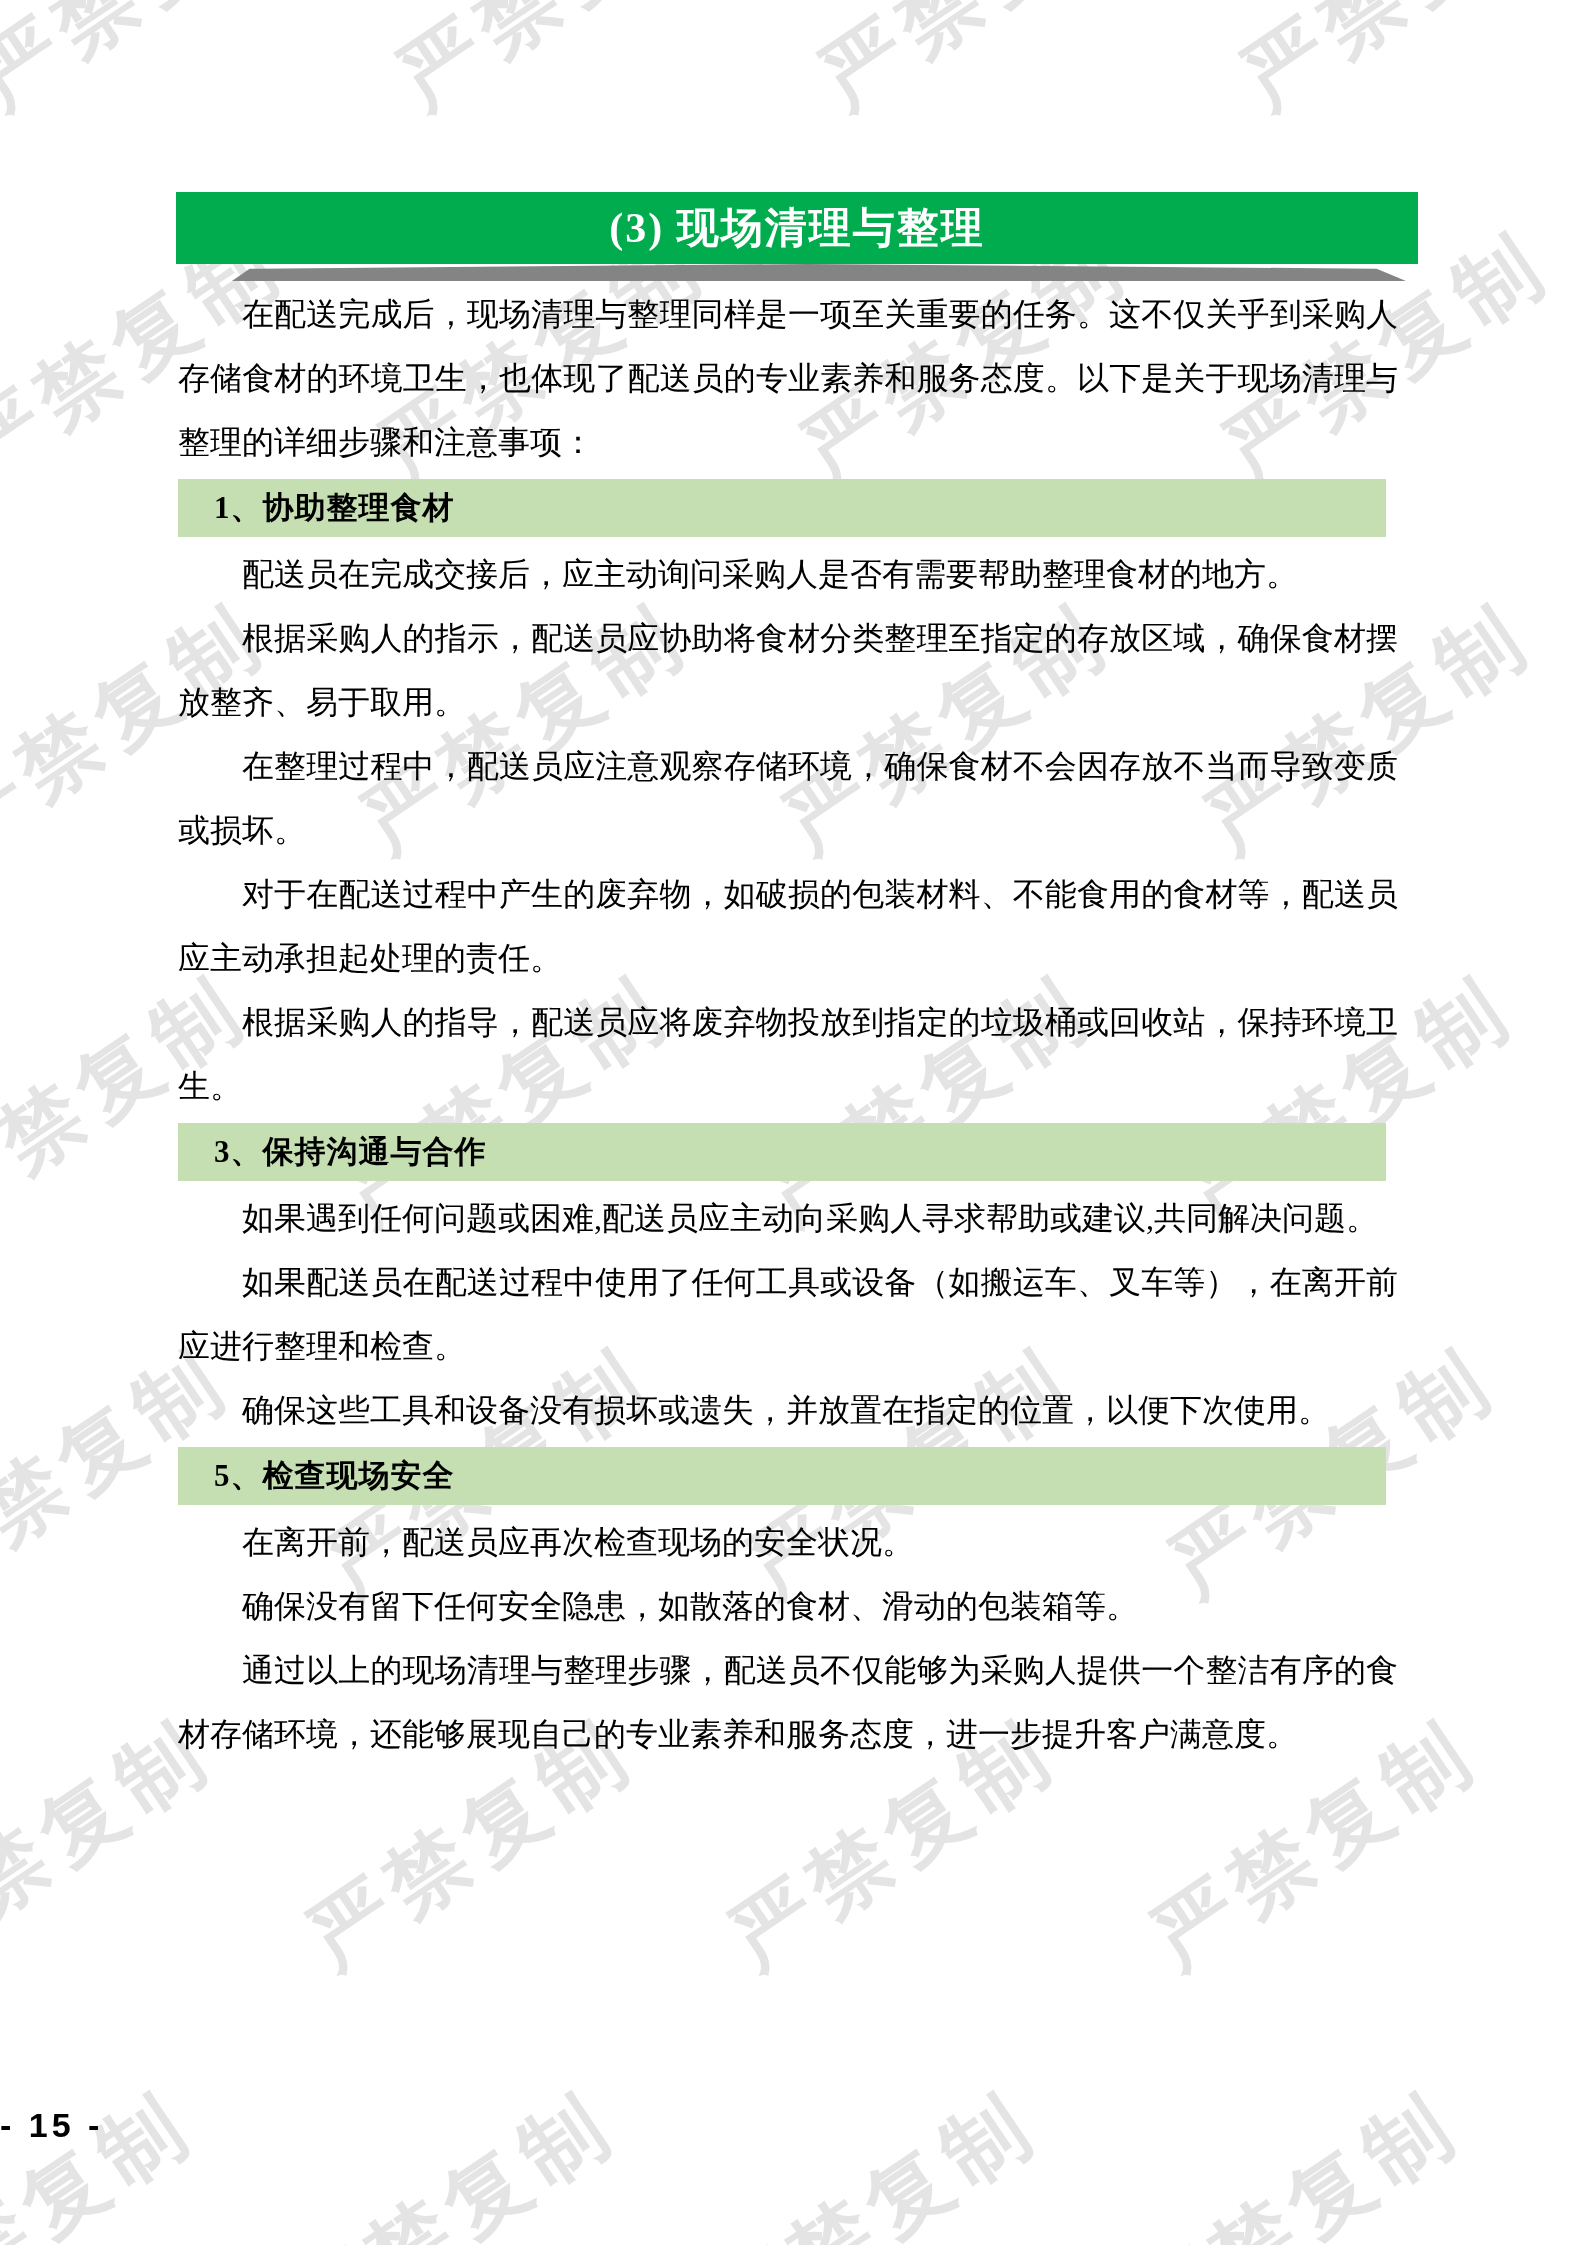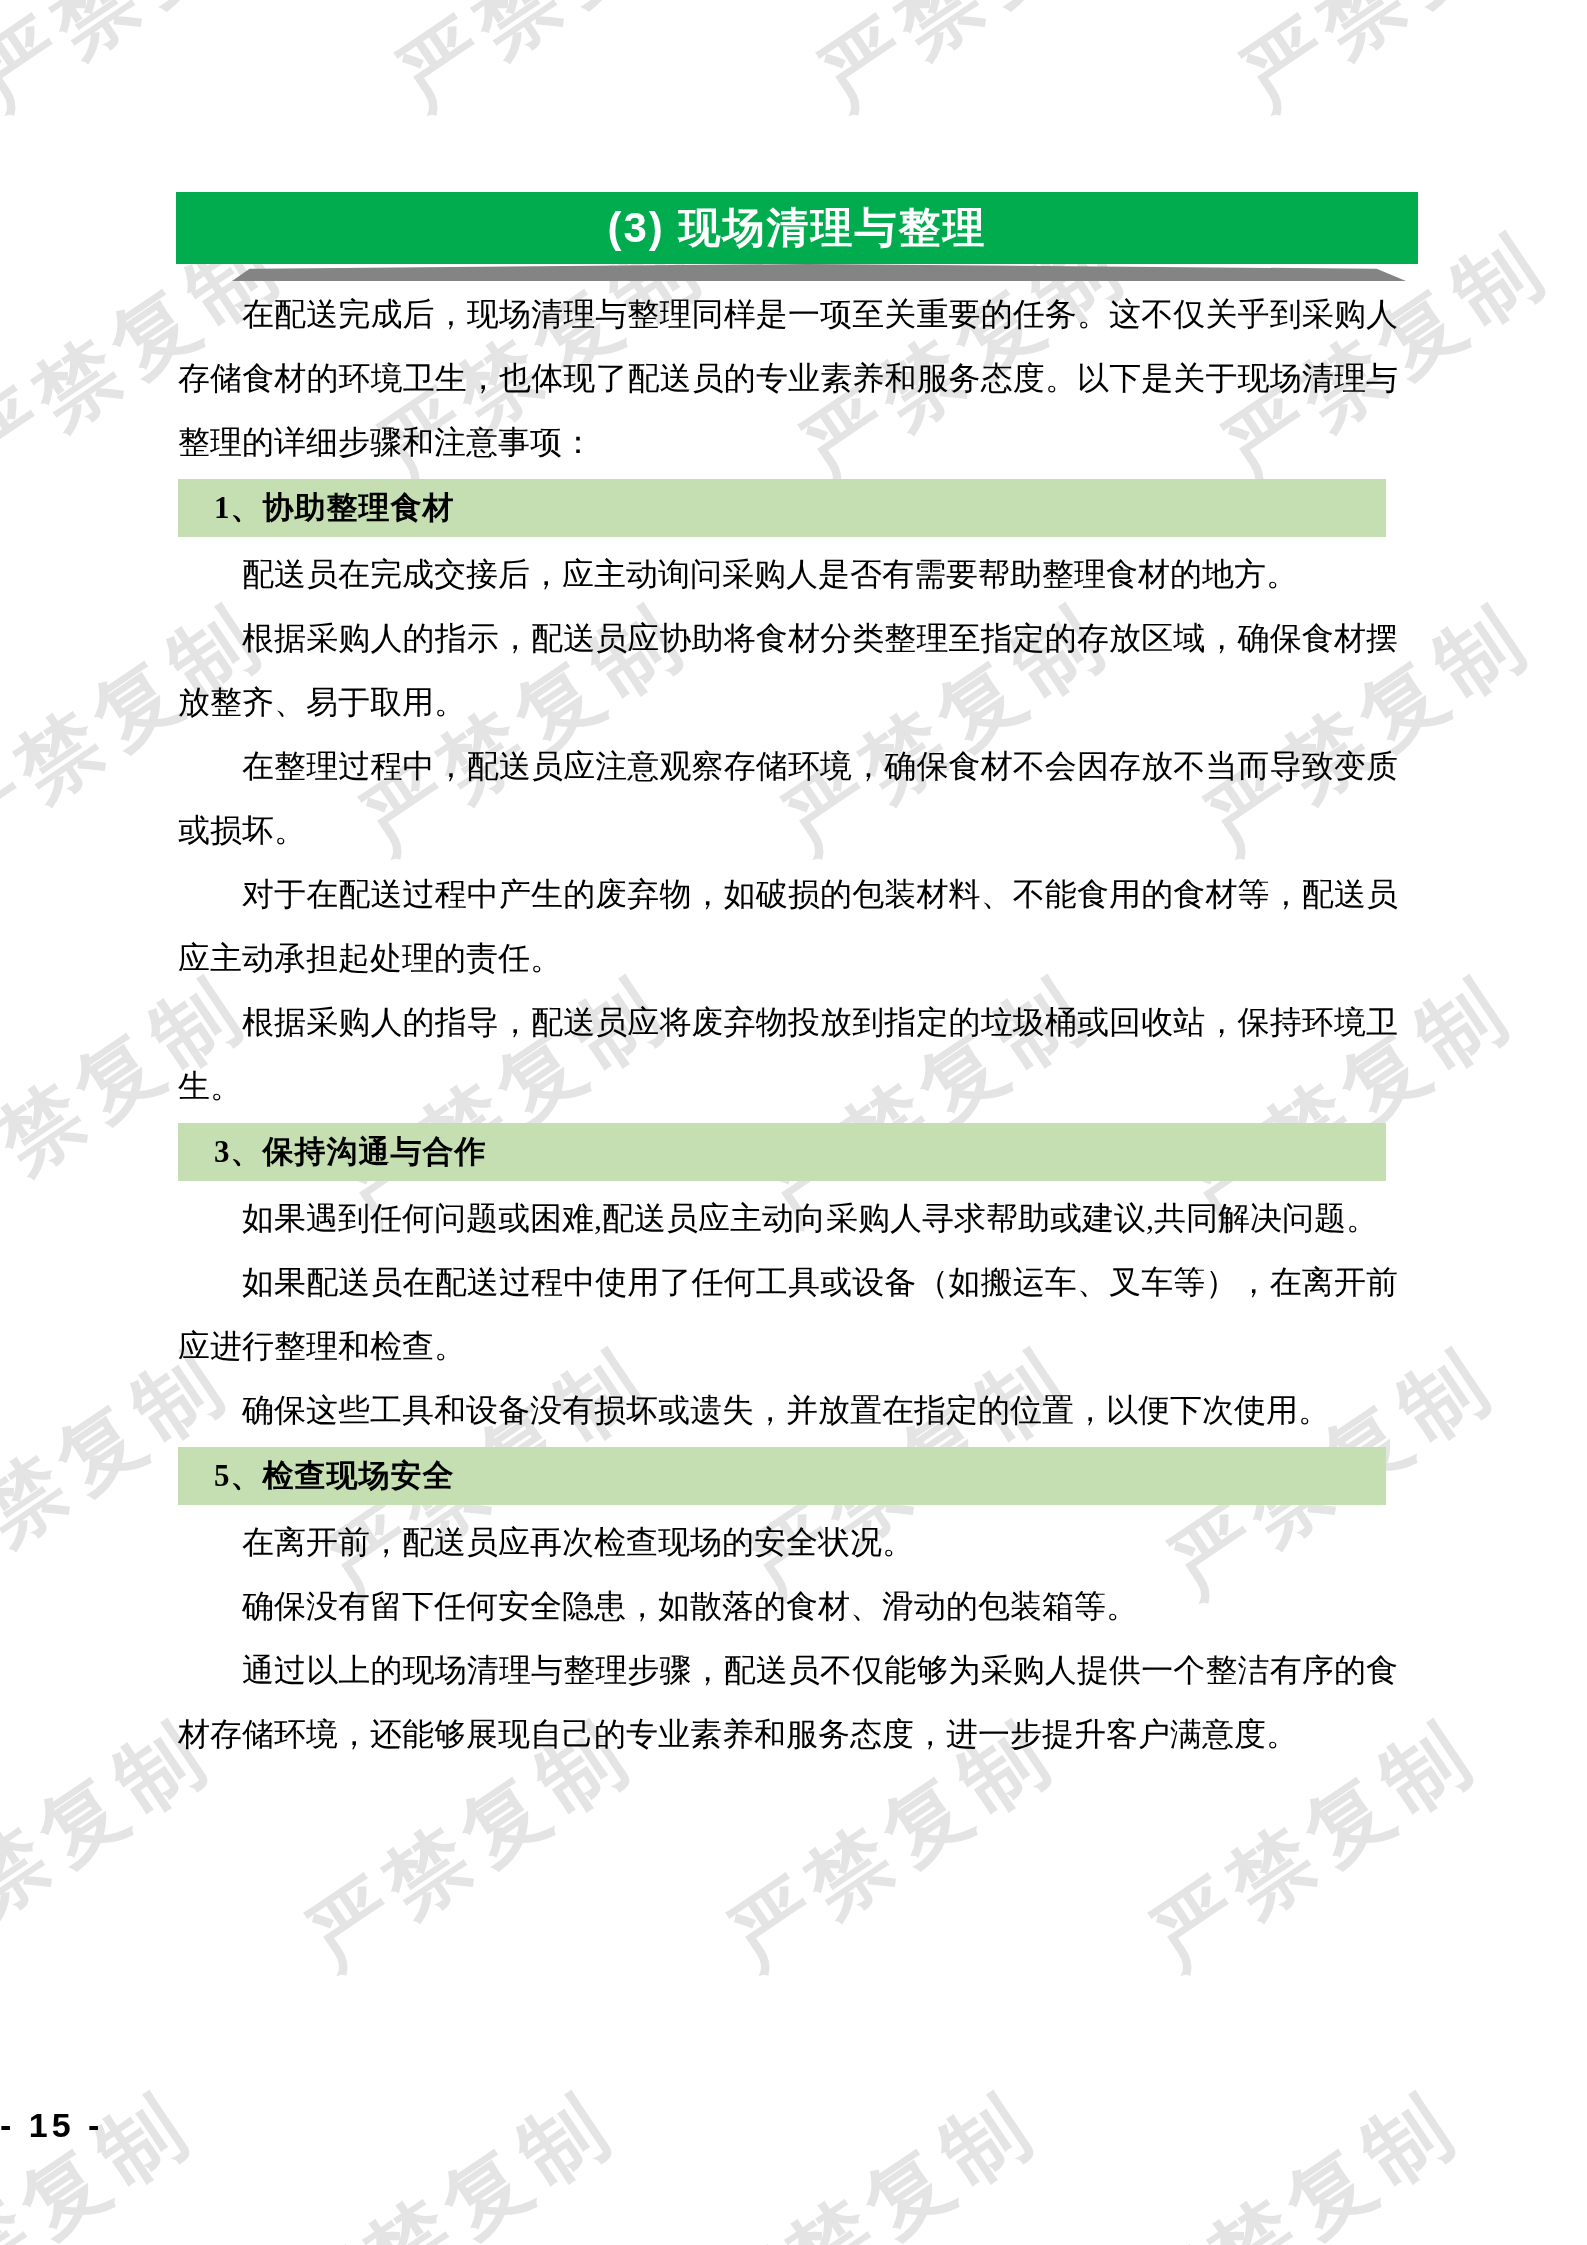--- a/index.html
+++ b/index.html
@@ -41,21 +41,21 @@
     z-index:2;
   }
   .banner {
     height:72px;
     background:var(--green,#00ac4e);
     display:flex;
     align-items:center;
     justify-content:center;
   }
   .banner-title {
-    font-family:Liberation Sans, sans-serif;
+    font-family:Liberation Serif, serif;
     font-weight:bold;
     font-size:42px;
     color:#ffffff;
     letter-spacing:2px;
   }
   .banner-shadow {
     height:17px;
     margin-left:56px;
     margin-right:12px;
     background:var(--shadow,#848484);

